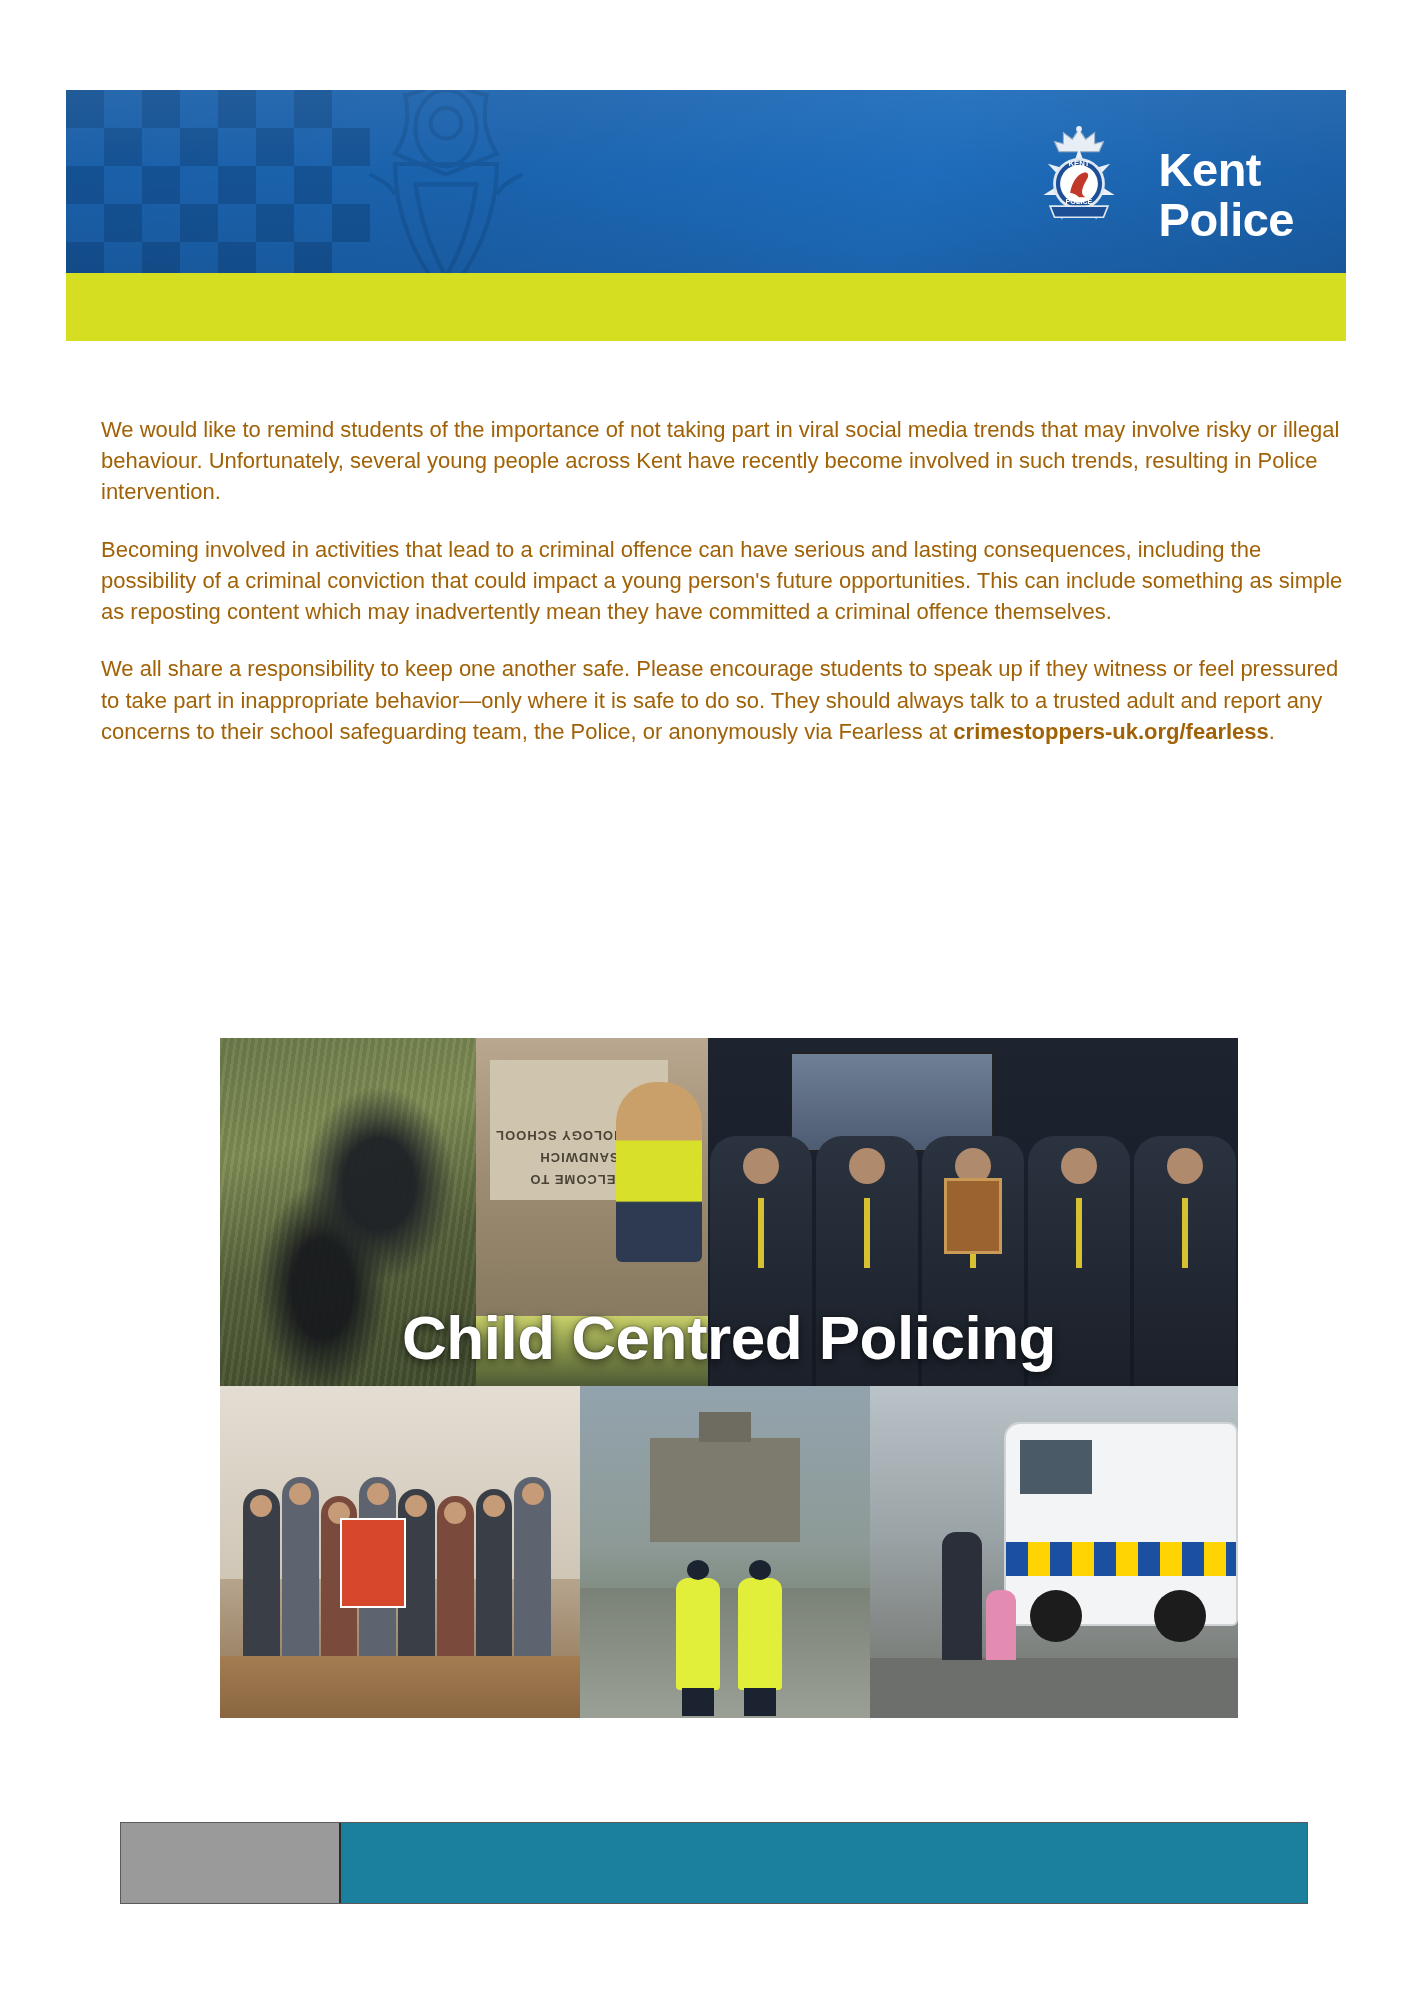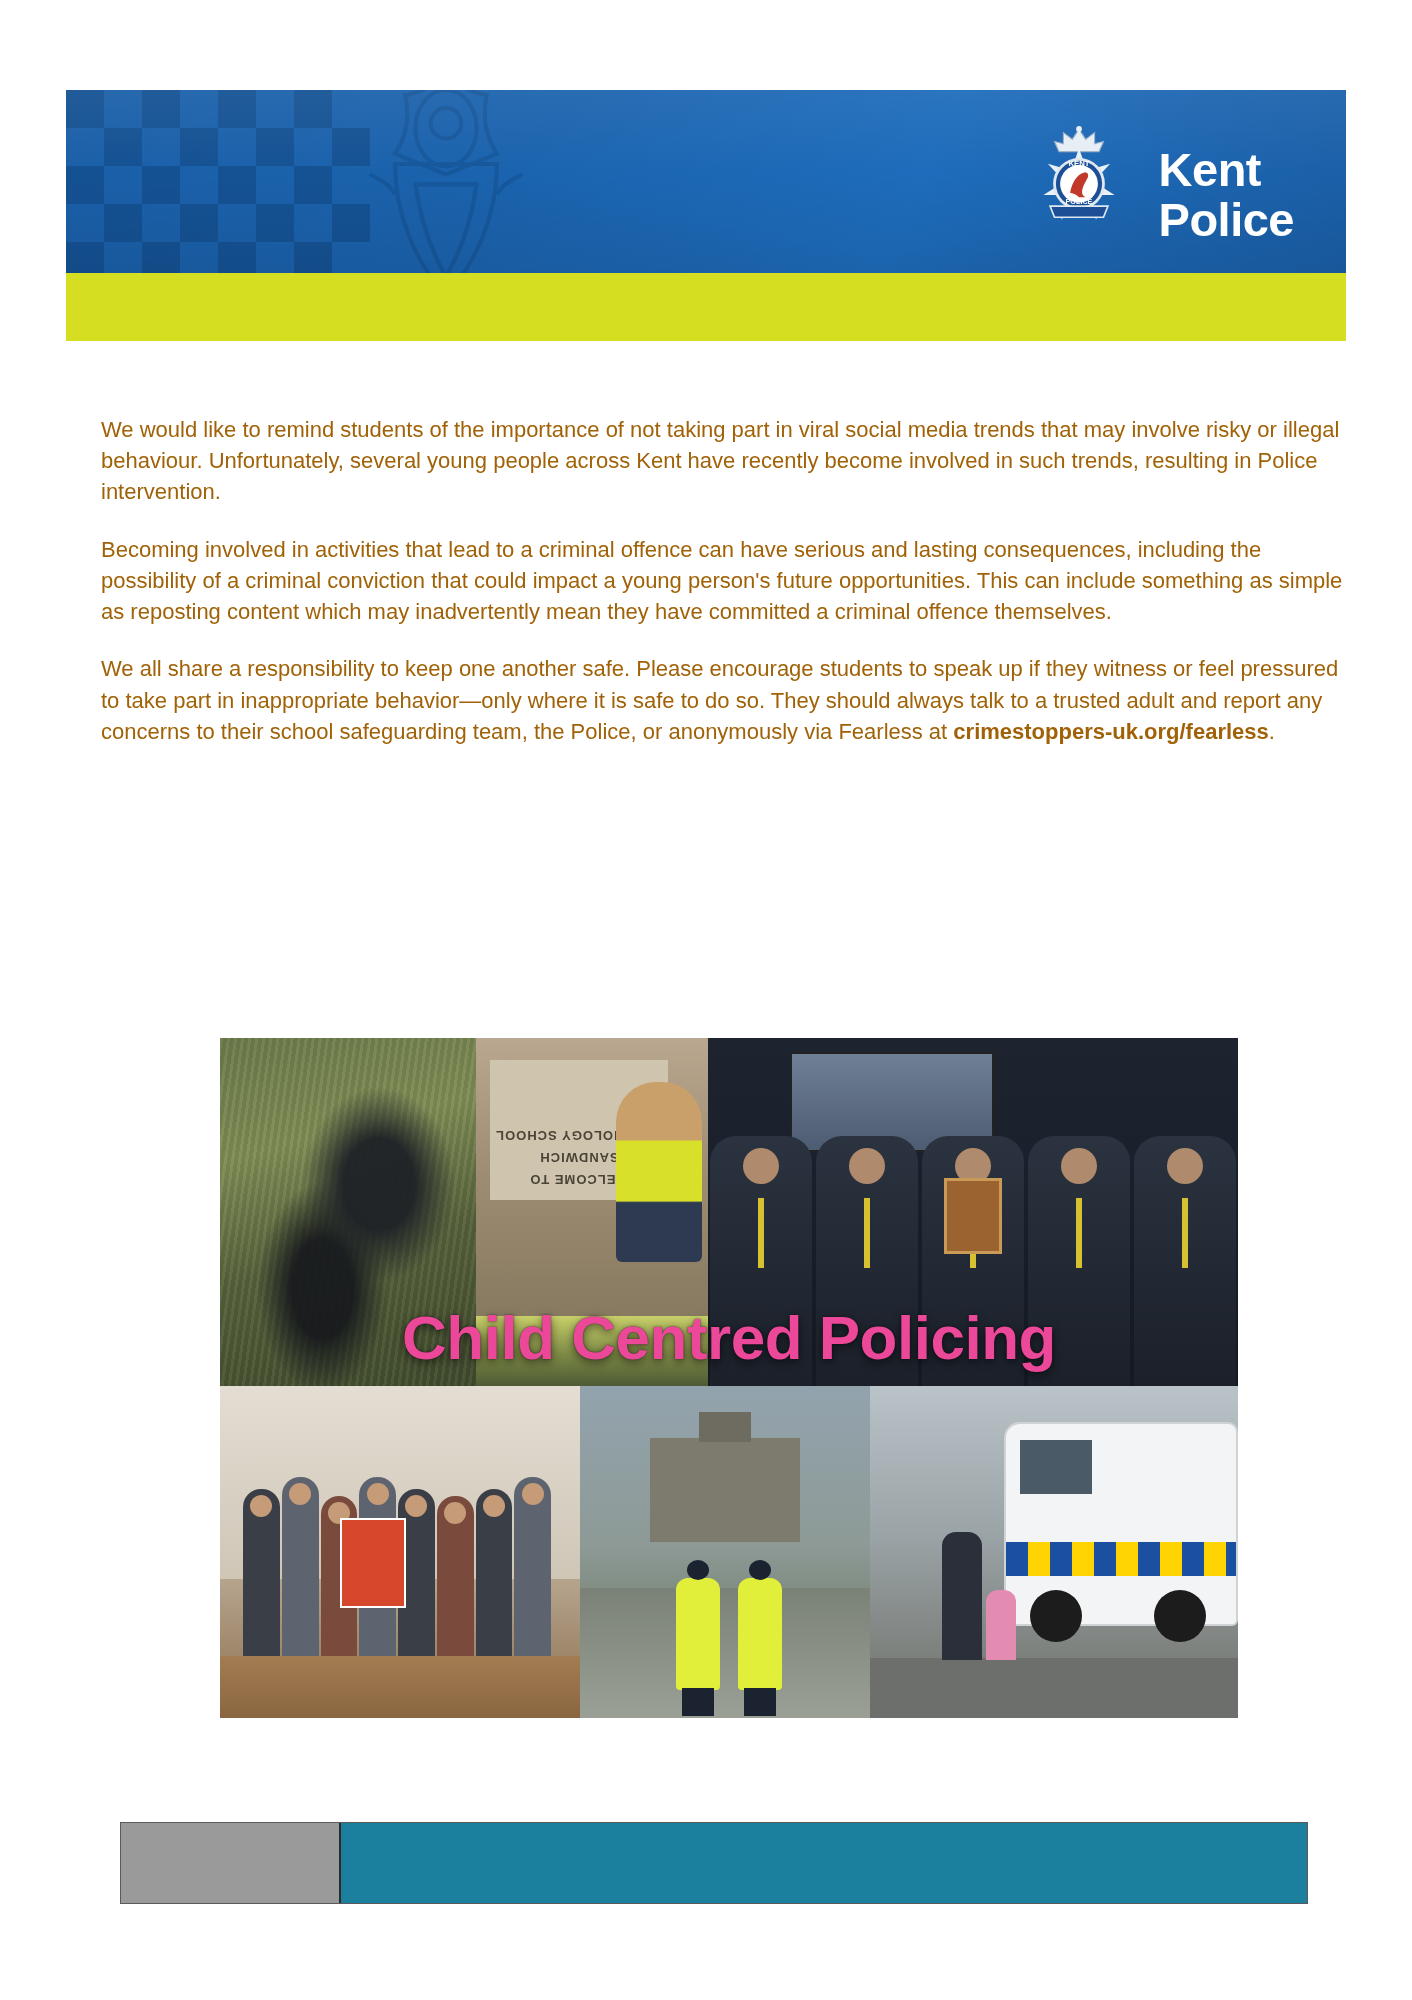--- a/index.html
+++ b/index.html
@@ -244,21 +244,21 @@
   .collage-overlay {
     position: absolute;
     inset: 0;
     pointer-events: none;
   }
   .collage-text-1, .collage-text-2 {
     position: absolute;
     left: 0;
     width: 100%;
     text-align: center;
-    color: #ec4899;
+    color: #ffffff;
     font-weight: bold;
     text-shadow: 0 3px 10px rgba(0,0,0,0.55), 0 0 2px rgba(0,0,0,0.6);
     letter-spacing: -0.5px;
   }
   .collage-text-1 { top: 264px; font-size: 62px; }
   .collage-text-2 { top: 370px; font-size: 58px; }
 
   
   .footer-wrap {
     position: absolute;

